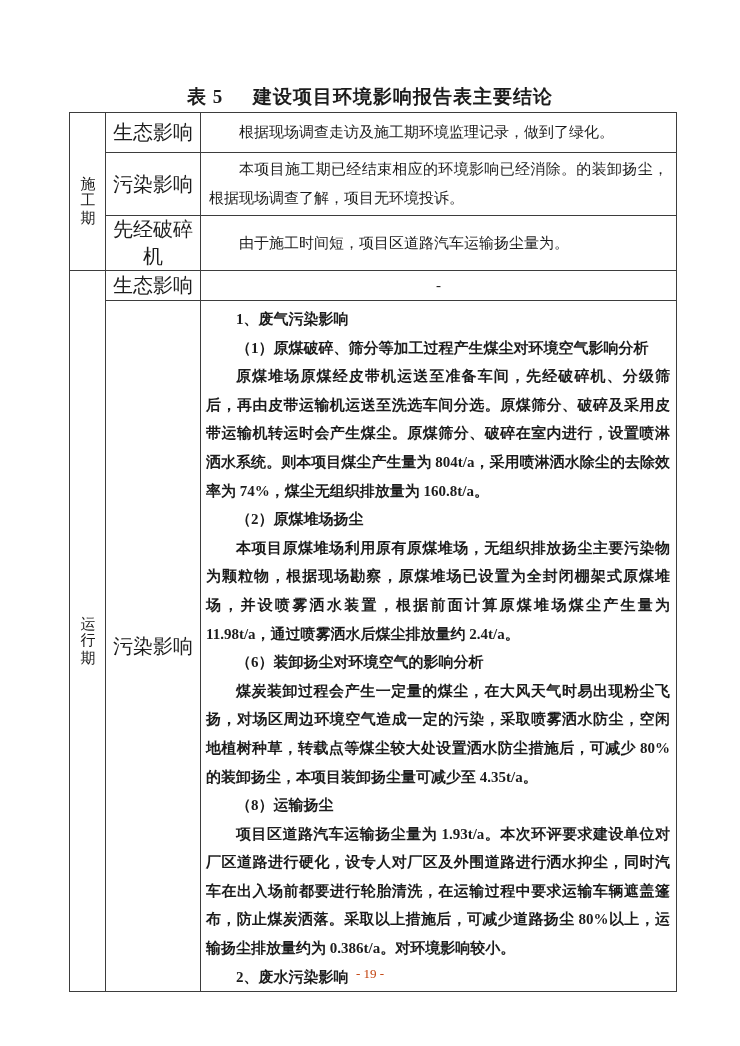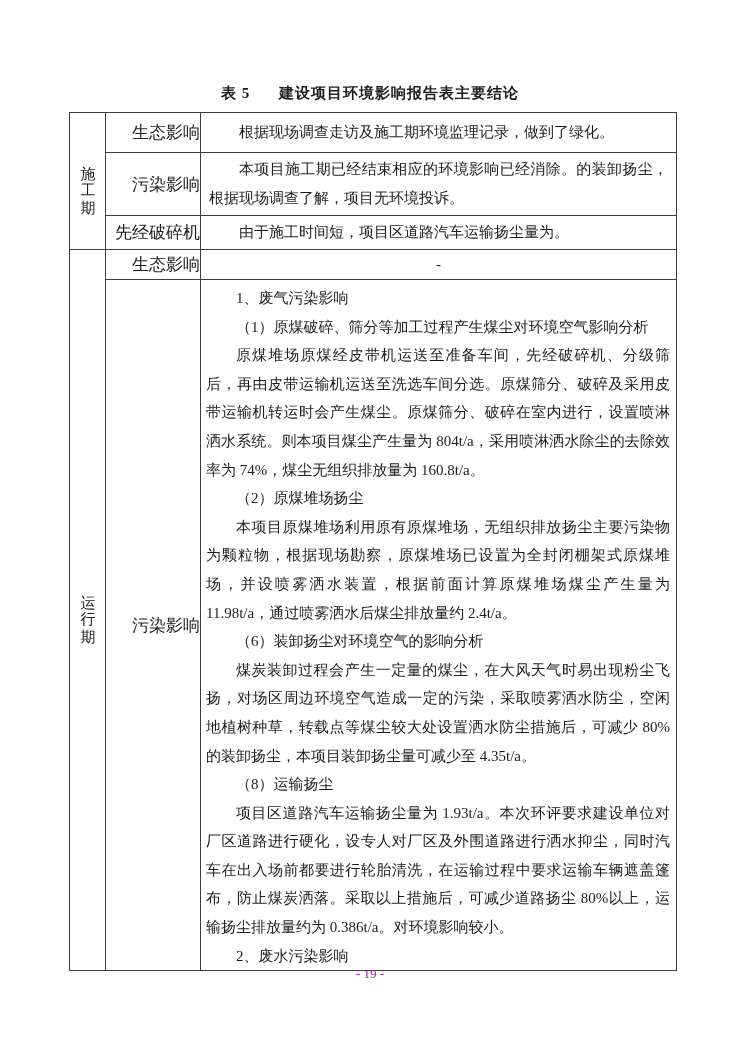--- a/index.html
+++ b/index.html
@@ -12,21 +12,21 @@
     color: #1c1c1c;
     overflow: hidden;
   }
   .title {
     position: absolute;
     top: 84px;
     left: 0;
     width: 100%;
     text-align: center;
     font-weight: bold;
-    font-size: 15px;
+    font-size: 19px;
     letter-spacing: 1px;
   }
   .title-text { margin-left: 24px; }
   table.main-table {
     position: absolute;
     top: 112px;
     left: 69px;
     width: 607px;
     border-collapse: collapse;
     table-layout: fixed;
@@ -48,23 +48,23 @@
     vertical-align: middle;
     font-size: 15px;
   }
   .period-text {
     display: inline-block;
     writing-mode: vertical-lr;
     text-orientation: upright;
     letter-spacing: 17px;
   }
   .cat-cell {
-    text-align: right;
+    text-align: center;
     vertical-align: middle;
-    font-size: 17px;
+    font-size: 20px;
   }
   .content-cell {
     font-size: 15px;
     vertical-align: middle;
     padding: 2px 8px;
   }
   .para {
     margin: 0;
     text-indent: 2em;
     line-height: 29px;
@@ -73,29 +73,29 @@
   .dash-cell {
     text-align: center;
     vertical-align: middle;
     font-size: 15px;
   }
   .big-cell {
     vertical-align: top;
     padding: 4px 6px 0 5px;
     font-size: 15px;
   }
-  .big-cell .para { line-height: 28.6px; }
+  .big-cell .para { line-height: 28.6px; font-weight: bold; }
   .pagenum {
     position: absolute;
     top: 966px;
     left: 0;
     width: 100%;
     text-align: center;
     font-size: 13px;
-    color: #a21caf;
+    color: #c2410c;
   }
 </style>
 </head>
 <body>
 
 <div class="page">
 
   <div class="title">
     <span class="title-label">表 5</span>
     <span class="title-text">建设项目环境影响报告表主要结论</span>

